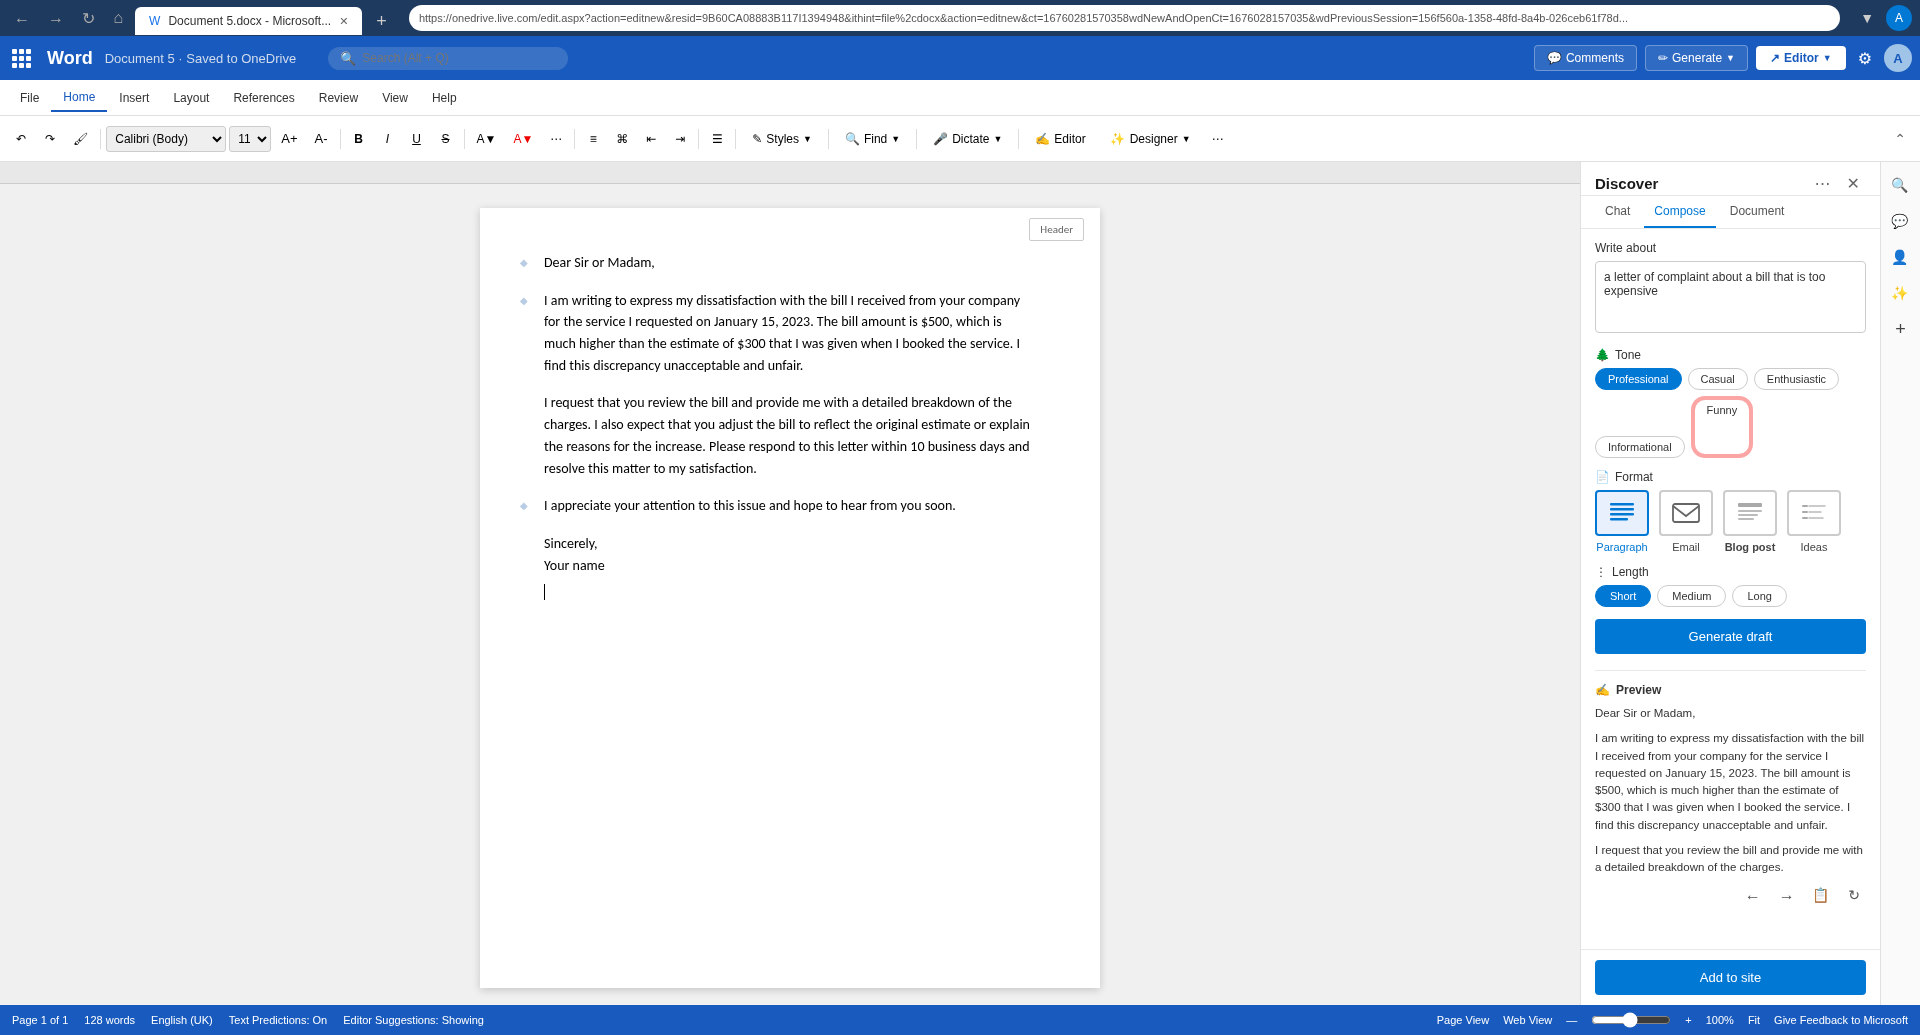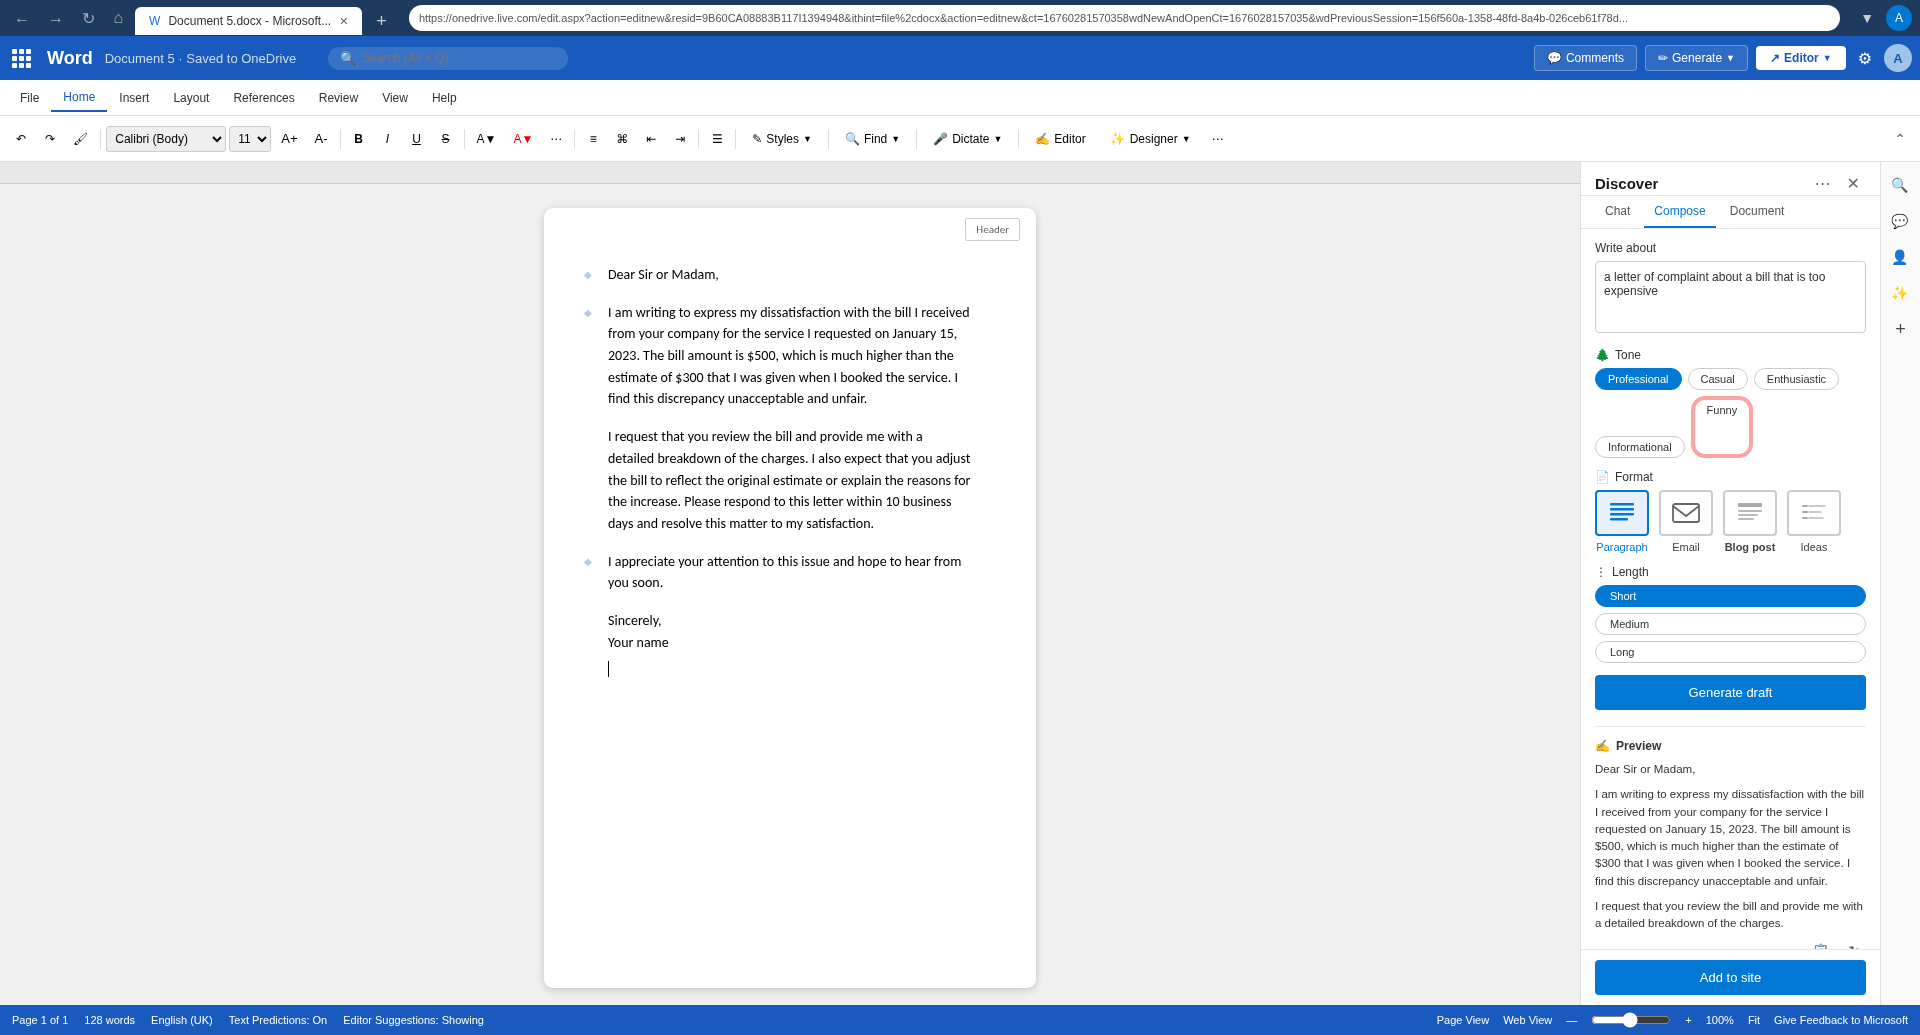--- a/index.html
+++ b/index.html
@@ -166,21 +166,21 @@
 
       <div style="margin-left:auto; color:#666; cursor:pointer; padding:3px 6px; font-size:14px;">⌃</div>
     </div>
 
     <div style="display:flex; flex:1; height:calc(1035px - 36px - 44px - 36px - 46px - 30px); overflow:hidden;">
 
       <div style="flex:1; background:#f0f0f0; overflow-y:auto; display:flex; justify-content:center; padding:24px 60px; position:relative;">
 
         <div style="position:absolute; top:0; left:0; right:0; height:22px; background:#e8e8e8; border-bottom:1px solid #ccc;"></div>
 
-        <div style="background:#fff; width:492px; min-height:780px; box-shadow:0 2px 8px rgba(0,0,0,0.18); padding:56px 64px 60px; position:relative; font-family:'Calibri',Arial,sans-serif; font-size:14px; line-height:1.55; color:#000; margin-top:22px;border-radius:9px;">
+        <div style="background:#fff; width:620px; min-height:780px; box-shadow:0 2px 8px rgba(0,0,0,0.18); padding:44px 64px 60px; position:relative; font-family:'Calibri',Arial,sans-serif; font-size:14px; line-height:1.55; color:#000; margin-top:22px;">
 
           <div style="position:absolute; top:10px; right:16px; font-size:11px; color:#666; background:#fff; border:1px solid #ccc; padding:2px 10px; border-radius:2px;">Header</div>
 
           <div style="margin-bottom:16px; position:relative;">
             <span style="position:absolute; left:-24px; top:3px; color:#b8cce4; font-size:10px;">◆</span>
             <span>Dear Sir or Madam,</span>
           </div>
 
           <div style="margin-bottom:16px; position:relative;">
             <span style="position:absolute; left:-24px; top:3px; color:#b8cce4; font-size:10px;">◆</span>
@@ -308,21 +308,21 @@
 
             </div>
           </div>
 
           
           <div style="margin-bottom:12px;">
             <div style="font-size:12px; color:#333; font-weight:500; margin-bottom:6px; display:flex; align-items:center; gap:5px;">
               <span>⋮</span>
               <span>Length</span>
             </div>
-            <div style="display:flex; gap:6px;flex-direction:column;">
+            <div style="display:flex; gap:6px;">
               <div style="border:1px solid #0078d4; border-radius:14px; padding:4px 14px; font-size:11px; cursor:pointer; color:#fff; background:#0078d4;">Short</div>
               <div style="border:1px solid #ccc; border-radius:14px; padding:4px 14px; font-size:11px; cursor:pointer; color:#333; background:#fff;">Medium</div>
               <div style="border:1px solid #ccc; border-radius:14px; padding:4px 14px; font-size:11px; cursor:pointer; color:#333; background:#fff;">Long</div>
             </div>
           </div>
 
           
           <button style="width:100%; background:#0078d4; color:#fff; border:none; border-radius:4px; padding:10px; font-size:13px; cursor:pointer; font-weight:500; margin-bottom:16px;">Generate draft</button>
 
           

